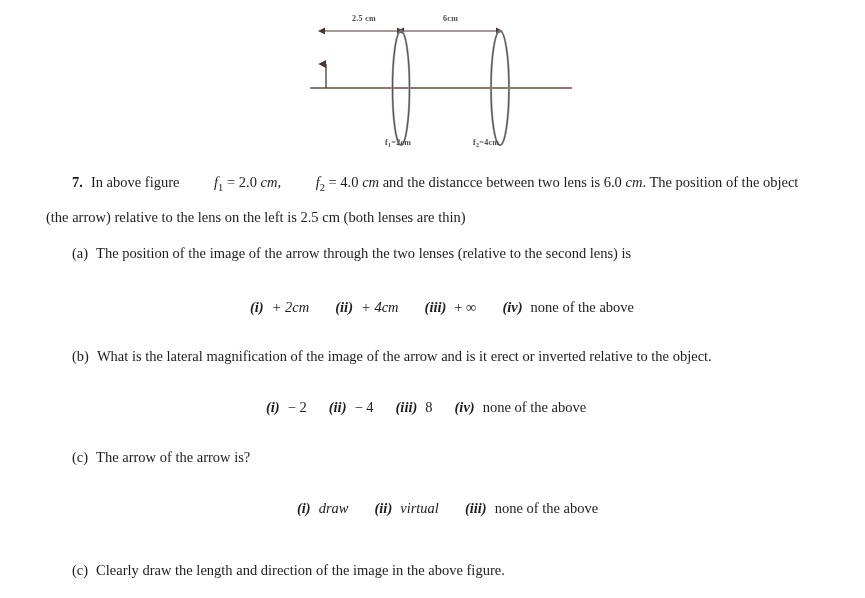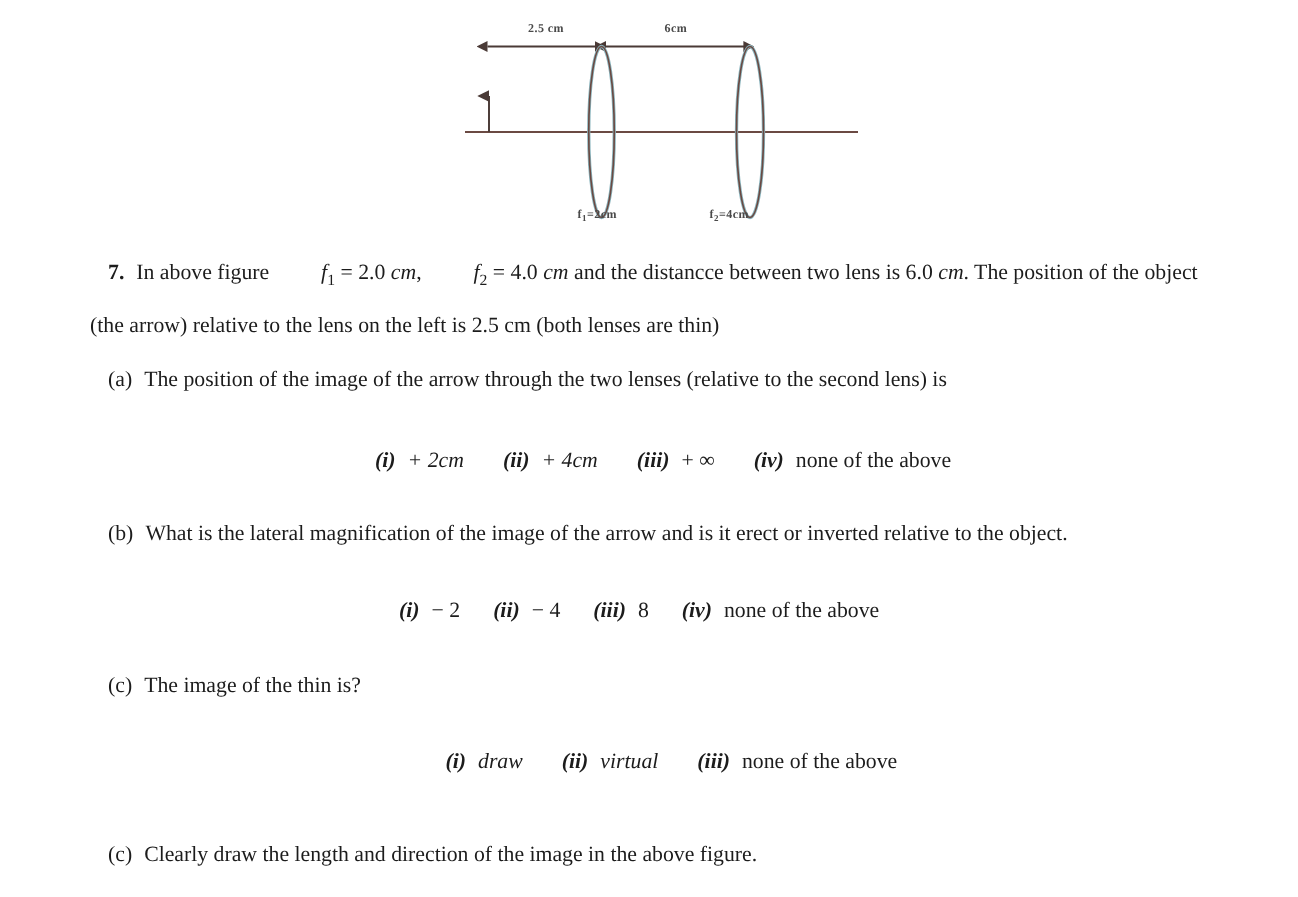--- a/index.html
+++ b/index.html
@@ -77,21 +77,21 @@
   .opt-label {
     font-style: italic;
     font-weight: bold;
   }
   .sp { display: inline-block; width: 8px; }
   .sp-lg { display: inline-block; width: 22px; }
   .sp-xl { display: inline-block; width: 26px; }
 
   
   #q7       { left: 72px;  top: 10px; }
-  #q7b      { left: 60px;  top: 45px; }
+  #q7b      { left: 46px;  top: 45px; }
   #part-a   { left: 72px;  top: 81px; }
   #opts-a   { left: 250px; top: 135px; }
   #part-b   { left: 72px;  top: 184px; text-align: center; }
   #opts-b   { left: 266px; top: 235px; text-align: right; }
   #part-c   { left: 72px;  top: 285px; }
   #opts-c   { left: 297px; top: 336px; }
   #part-d   { left: 72px;  top: 386px; margin-top: 12px; }
 </style>
 </head>
 <body>
@@ -140,19 +140,19 @@
   <div class="line" id="q7b">(the arrow) relative to the lens on the left is 2.5 cm (both lenses are thin)</div>
 
   <div class="line" id="part-a"><span>(a)</span><span class="sp"></span><span>The position of the image of the arrow through the two lenses (relative to the second lens) is</span></div>
 
   <div class="line" id="opts-a"><span class="opt-label">(i)</span><span class="sp"></span><i>+ 2cm</i><span class="sp-xl"></span><span class="opt-label">(ii)</span><span class="sp"></span><i>+ 4cm</i><span class="sp-xl"></span><span class="opt-label">(iii)</span><span class="sp"></span><span>+ ∞</span><span class="sp-xl"></span><span class="opt-label">(iv)</span><span class="sp"></span><span>none of the above</span></div>
 
   <div class="line" id="part-b"><span>(b)</span><span class="sp"></span><span>What is the lateral magnification of the image of the arrow and is it erect or inverted relative to the object.</span></div>
 
   <div class="line" id="opts-b"><span class="opt-label">(i)</span><span class="sp"></span><span>− 2</span><span class="sp-lg"></span><span class="opt-label">(ii)</span><span class="sp"></span><span>− 4</span><span class="sp-lg"></span><span class="opt-label">(iii)</span><span class="sp"></span><span>8</span><span class="sp-lg"></span><span class="opt-label">(iv)</span><span class="sp"></span><span>none of the above</span></div>
 
-  <div class="line" id="part-c"><span>(c)</span><span class="sp"></span><span>The image of the thin is?</span></div>
+  <div class="line" id="part-c"><span>(c)</span><span class="sp"></span><span>The arrow of the arrow is?</span></div>
 
   <div class="line" id="opts-c"><span class="opt-label">(i)</span><span class="sp"></span><i>draw</i><span class="sp-xl"></span><span class="opt-label">(ii)</span><span class="sp"></span><i>virtual</i><span class="sp-xl"></span><span class="opt-label">(iii)</span><span class="sp"></span><span>none of the above</span></div>
 
   <div class="line" id="part-d"><span>(c)</span><span class="sp"></span><span>Clearly draw the length and direction of the image in the above figure.</span></div>
 
 </div>
 
 </body></html>

